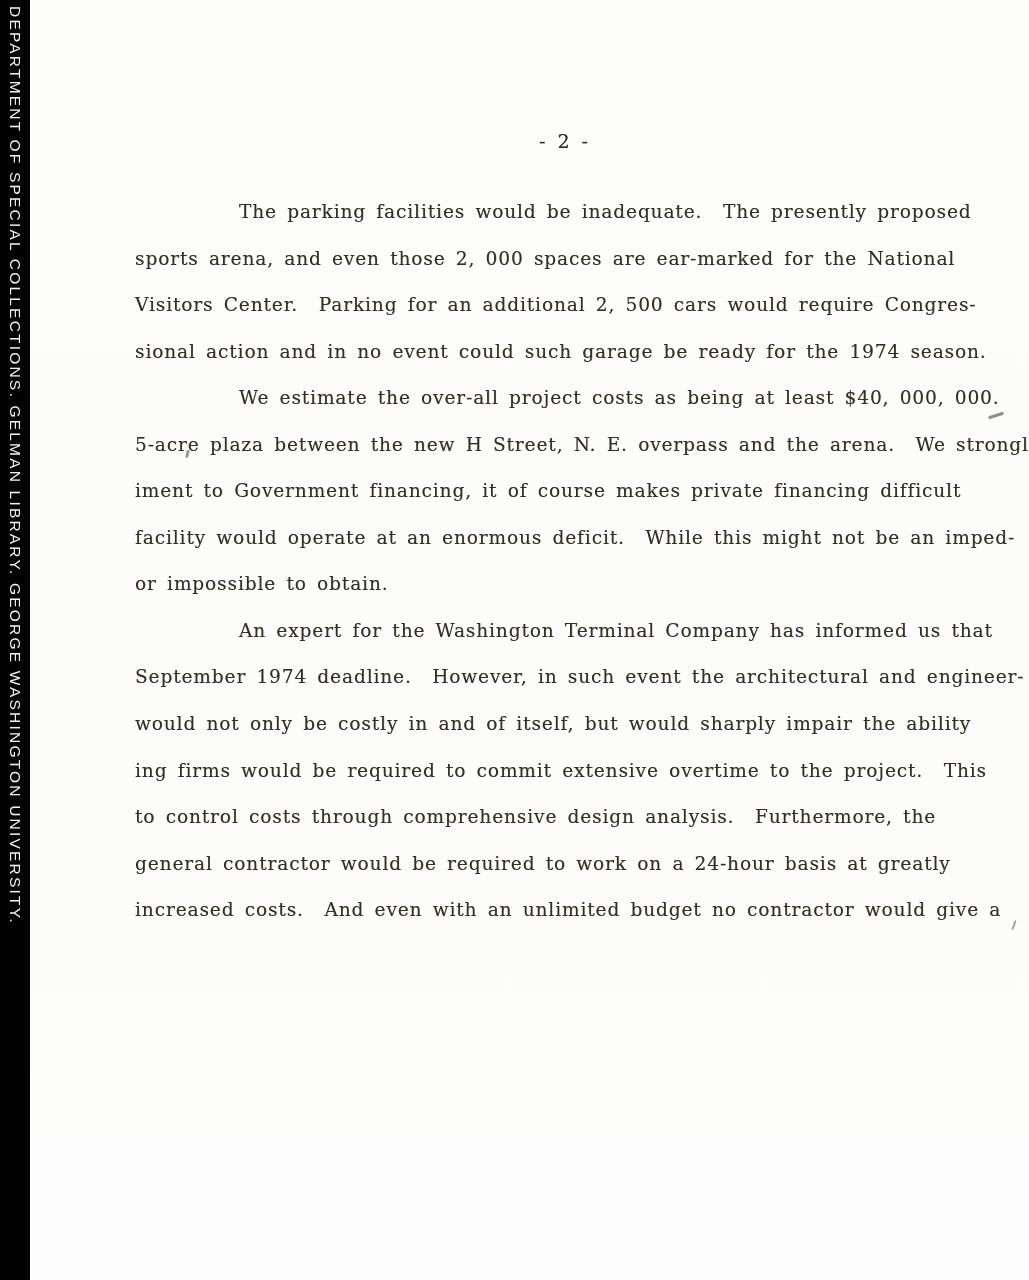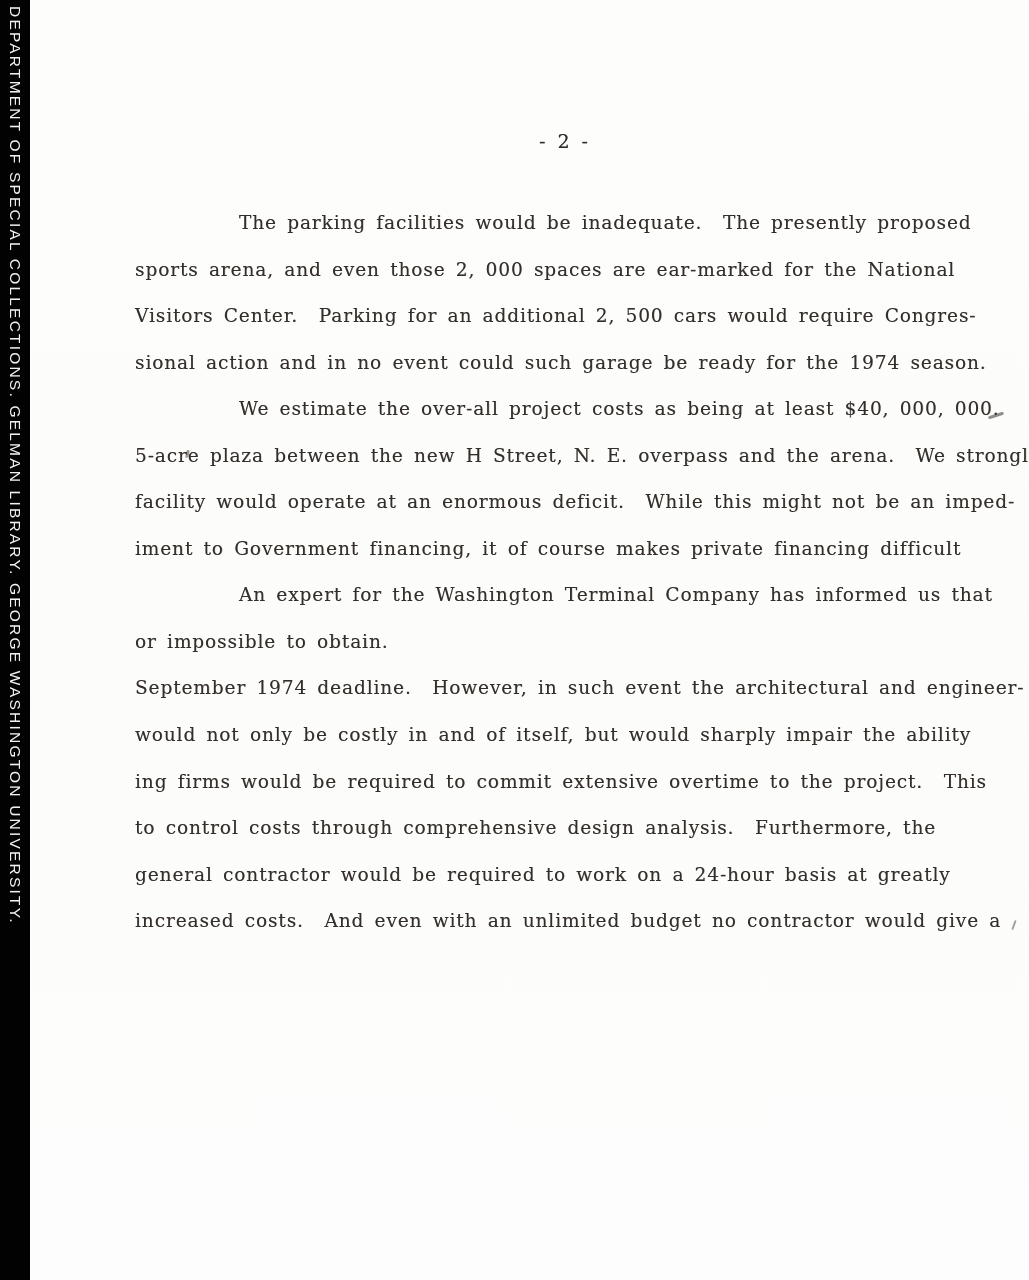--- a/index.html
+++ b/index.html
@@ -26,21 +26,21 @@
     color:#f2f2f2; white-space:pre;
   }
   .page-number {
     position:absolute; left:135px; top:130px; width:860px;
     text-align:center;
     font-size:19px; letter-spacing:3px;
     color:#2e2a26;
     text-shadow:0.3px 0.3px 0.6px rgba(50,45,40,0.45);
   }
   .text-block {
-    position:absolute; left:135px; top:200px; width:890px;
+    position:absolute; left:135px; top:189px; width:890px;
   }
   .line {
     height:46.55px; line-height:46.55px;
     white-space:pre;
     font-size:18.5px; letter-spacing:0.9px; word-spacing:3.5px;
     color:#332e29;
     text-shadow:0.3px 0.3px 0.6px rgba(55,50,45,0.42);
   }
   .line.indent { padding-left:104px; }
   .scan-artifact { position:absolute; background:#4a453f; opacity:0.55; }
@@ -68,24 +68,24 @@
 
 <div class="page-number">- 2 -</div>
 
 <div class="text-block">
   <div class="line indent">The parking facilities would be inadequate.  The presently proposed</div>
   <div class="line">sports arena, and even those 2, 000 spaces are ear-marked for the National</div>
   <div class="line">Visitors Center.  Parking for an additional 2, 500 cars would require Congres-</div>
   <div class="line">sional action and in no event could such garage be ready for the 1974 season.</div>
   <div class="line indent">We estimate the over-all project costs as being at least $40, 000, 000.</div>
   <div class="line">5-acre plaza between the new H Street, N. E. overpass and the arena.  We strongly</div>
+  <div class="line">iment to Government financing, it of course makes private financing difficult</div>
   <div class="line">facility would operate at an enormous deficit.  While this might not be an imped-</div>
-  <div class="line">iment to Government financing, it of course makes private financing difficult</div>
+  <div class="line">or impossible to obtain.</div>
   <div class="line indent">An expert for the Washington Terminal Company has informed us that</div>
-  <div class="line">or impossible to obtain.</div>
   <div class="line">September 1974 deadline.  However, in such event the architectural and engineer-</div>
   <div class="line">would not only be costly in and of itself, but would sharply impair the ability</div>
   <div class="line">ing firms would be required to commit extensive overtime to the project.  This</div>
   <div class="line">to control costs through comprehensive design analysis.  Furthermore, the</div>
   <div class="line">general contractor would be required to work on a 24-hour basis at greatly</div>
   <div class="line">increased costs.  And even with an unlimited budget no contractor would give a</div>
 </div>
 
 <div class="scan-artifact artifact-comma"></div>
 <div class="scan-artifact artifact-squiggle"></div>

